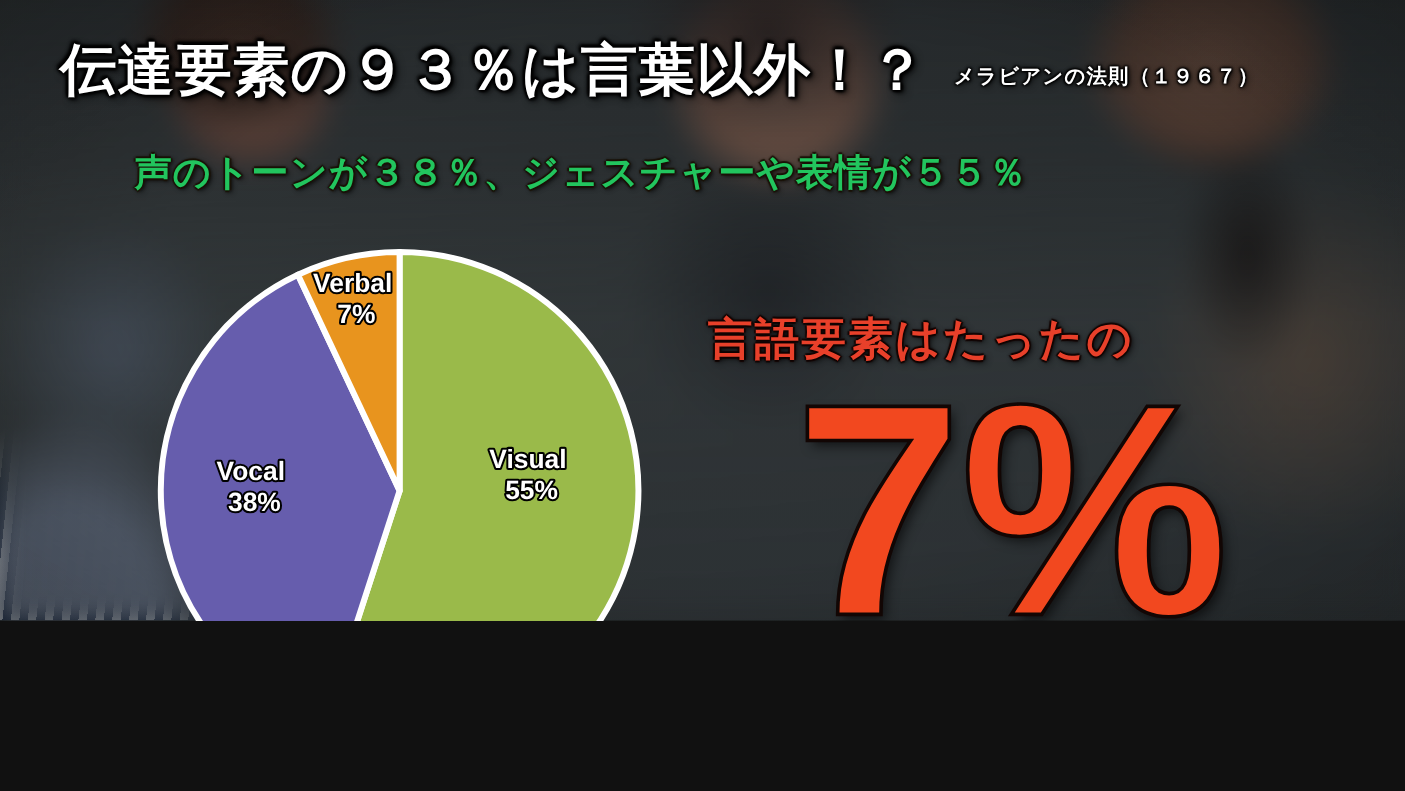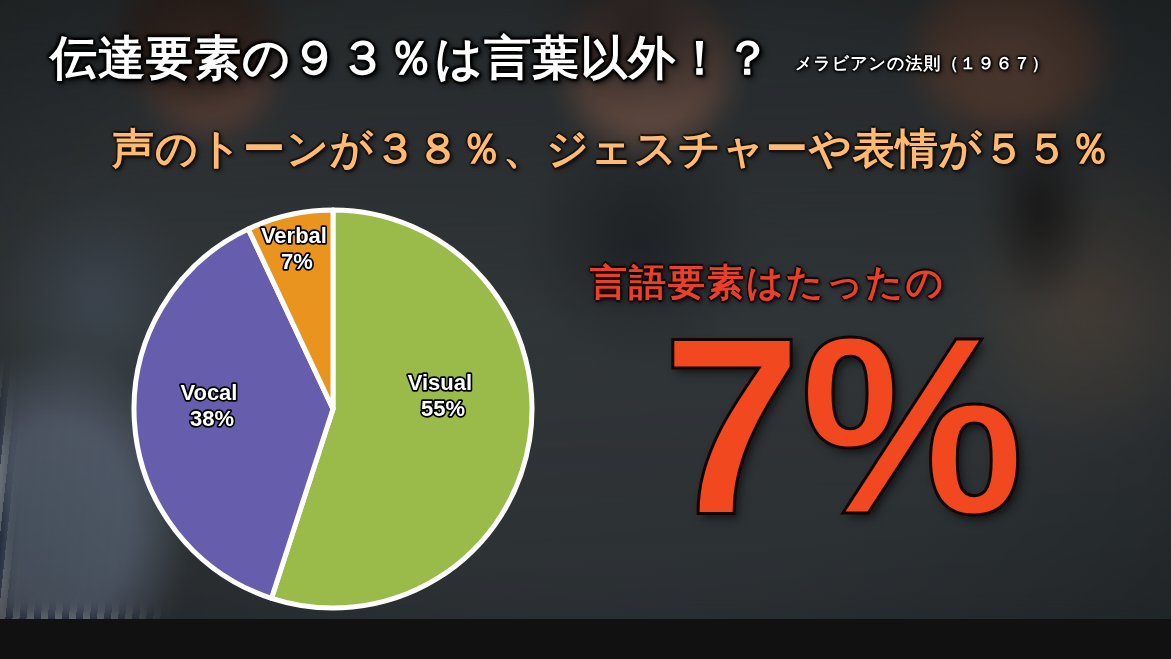--- a/index.html
+++ b/index.html
@@ -2,21 +2,21 @@
 <html lang="ja"><head>
 <meta charset="utf-8">
 <title>Mehrabian Slide</title>
 <style>
   html,body{margin:0;padding:0;background:#111;}
   body{
     font-family:"Liberation Sans","DejaVu Sans",sans-serif;
   }
   #slide{
     position:relative;
-    width:1171px;height:619px;
+    width:1171px;height:517px;
     overflow:hidden;
     background:#3a4044;
   }
 
   
   #bg-photo{
     position:absolute;inset:0;
     overflow:hidden;
   }
   .bglayer{position:absolute;inset:0;}
@@ -99,21 +99,21 @@
       2px 2px 3px rgba(0,0,0,.9), -2px -2px 3px rgba(0,0,0,.9),
       3px 3px 7px rgba(0,0,0,.85);
   }
   #title-note{
     left:795px;top:55px;
     font-size:17px;font-weight:700;color:#ffffff;letter-spacing:1px;
     text-shadow:1px 1px 2px #000,-1px -1px 2px #000,1px -1px 2px #000,-1px 1px 2px #000,2px 2px 5px rgba(0,0,0,.8);
   }
   #subtitle{
     left:112px;top:128px;
-    font-size:42px;font-weight:700;color:#fdba74;letter-spacing:1px;
+    font-size:31px;font-weight:700;color:#22c55e;letter-spacing:1px;
     text-shadow:
       1.6px 0 1px #1a1207,-1.6px 0 1px #1a1207,0 1.6px 1px #1a1207,0 -1.6px 1px #1a1207,
       2px 2px 4px rgba(0,0,0,.85);
   }
   #callout{
     left:590px;top:264px;
     font-size:37px;font-weight:700;color:#e8402a;letter-spacing:2px;
     text-shadow:
       1.6px 0 1px #120402,-1.6px 0 1px #120402,0 1.6px 1px #120402,0 -1.6px 1px #120402,
       2px 2px 5px rgba(0,0,0,.85);

